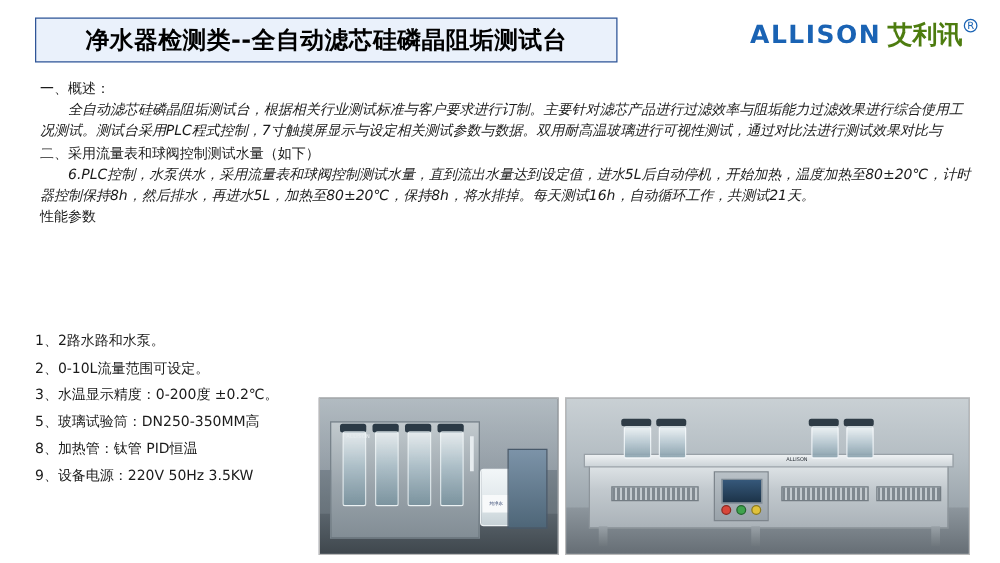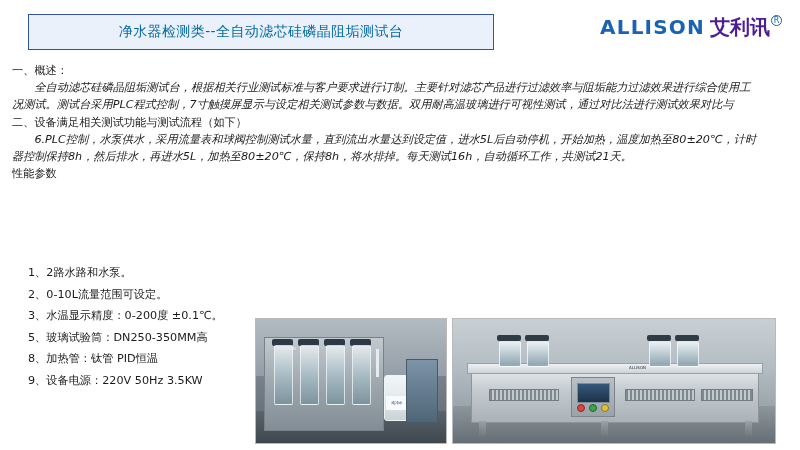--- a/index.html
+++ b/index.html
@@ -27,23 +27,23 @@
     top: 14px;
     width: 464px;
     height: 34px;
     border: 1px solid #2f5597;
     background: #eaf1fb;
     display: flex;
     align-items: center;
     justify-content: center;
   }
   .title-bar .title-text {
-    font-size: 14px;
-    font-weight: normal;
-    color: #0369a1;
+    font-size: 19px;
+    font-weight: bold;
+    color: #000000;
     letter-spacing: 0.4px;
     white-space: nowrap;
   }
 
   .logo {
     position: absolute;
     right: 18px;
     top: 17px;
     display: flex;
     align-items: flex-start;
@@ -51,42 +51,42 @@
   .logo .logo-en {
     font-size: 20px;
     font-weight: bold;
     color: #1a63b4;
     letter-spacing: 1.2px;
     line-height: 1;
   }
   .logo .logo-cn {
     font-size: 20px;
     font-weight: bold;
-    color: #4c1d95;
+    color: #4d7c0f;
     margin-left: 5px;
     line-height: 1;
   }
   .logo .logo-r {
     font-size: 8px;
     color: #1a63b4;
     margin-left: 1px;
     margin-top: -2px;
     border: 1px solid #1a63b4;
     border-radius: 50%;
     width: 9px;
     height: 9px;
     line-height: 9px;
     text-align: center;
     display: inline-block;
   }
 
   
   .body-text {
     position: absolute;
-    left: 12px;
+    left: 32px;
     top: 62px;
     width: 746px;
     font-size: 11.2px;
     color: #1b1b1b;
     line-height: 17.2px;
   }
   .body-text p {
     margin: 0;
     white-space: normal;
   }
@@ -275,29 +275,29 @@
 
   <div class="logo">
     <span class="logo-en">ALLISON</span>
     <span class="logo-cn">艾利讯</span>
     <span class="logo-r">R</span>
   </div>
 
   <div class="body-text">
     <p>一、概述：</p>
     <p class="p-indent">全自动滤芯硅磷晶阻垢测试台，根据相关行业测试标准与客户要求进行订制。主要针对滤芯产品进行过滤效率与阻垢能力过滤效果进行综合使用工况测试。测试台采用PLC程式控制，7寸触摸屏显示与设定相关测试参数与数据。双用耐高温玻璃进行可视性测试，通过对比法进行测试效果对比与</p>
-    <p>二、设备满足相关测试功能与测试流程（如下）</p>
+    <p>二、采用流量表和球阀控制测试水量（如下）</p>
     <p class="p-indent">6.PLC控制，水泵供水，采用流量表和球阀控制测试水量，直到流出水量达到设定值，进水5L后自动停机，开始加热，温度加热至80±20℃，计时器控制保持8h，然后排水，再进水5L，加热至80±20℃，保持8h，将水排掉。每天测试16h，自动循环工作，共测试21天。</p>
     <p>性能参数</p>
   </div>
 
   <div class="spec-list">
     <div>1、2路水路和水泵。</div>
     <div>2、0-10L流量范围可设定。</div>
-    <div>3、水温显示精度：0-200度 ±0.1℃。</div>
+    <div>3、水温显示精度：0-200度 ±0.2℃。</div>
     <div>5、玻璃试验筒：DN250-350MM高</div>
     <div>8、加热管：钛管 PID恒温</div>
     <div>9、设备电源：220V  50Hz  3.5KW</div>
   </div>
 
   <div class="photo photo-left">
     <div class="pl-bg"></div>
     <div class="pl-wall"></div>
     <div class="pl-floor"></div>
     <div class="pl-cab">

